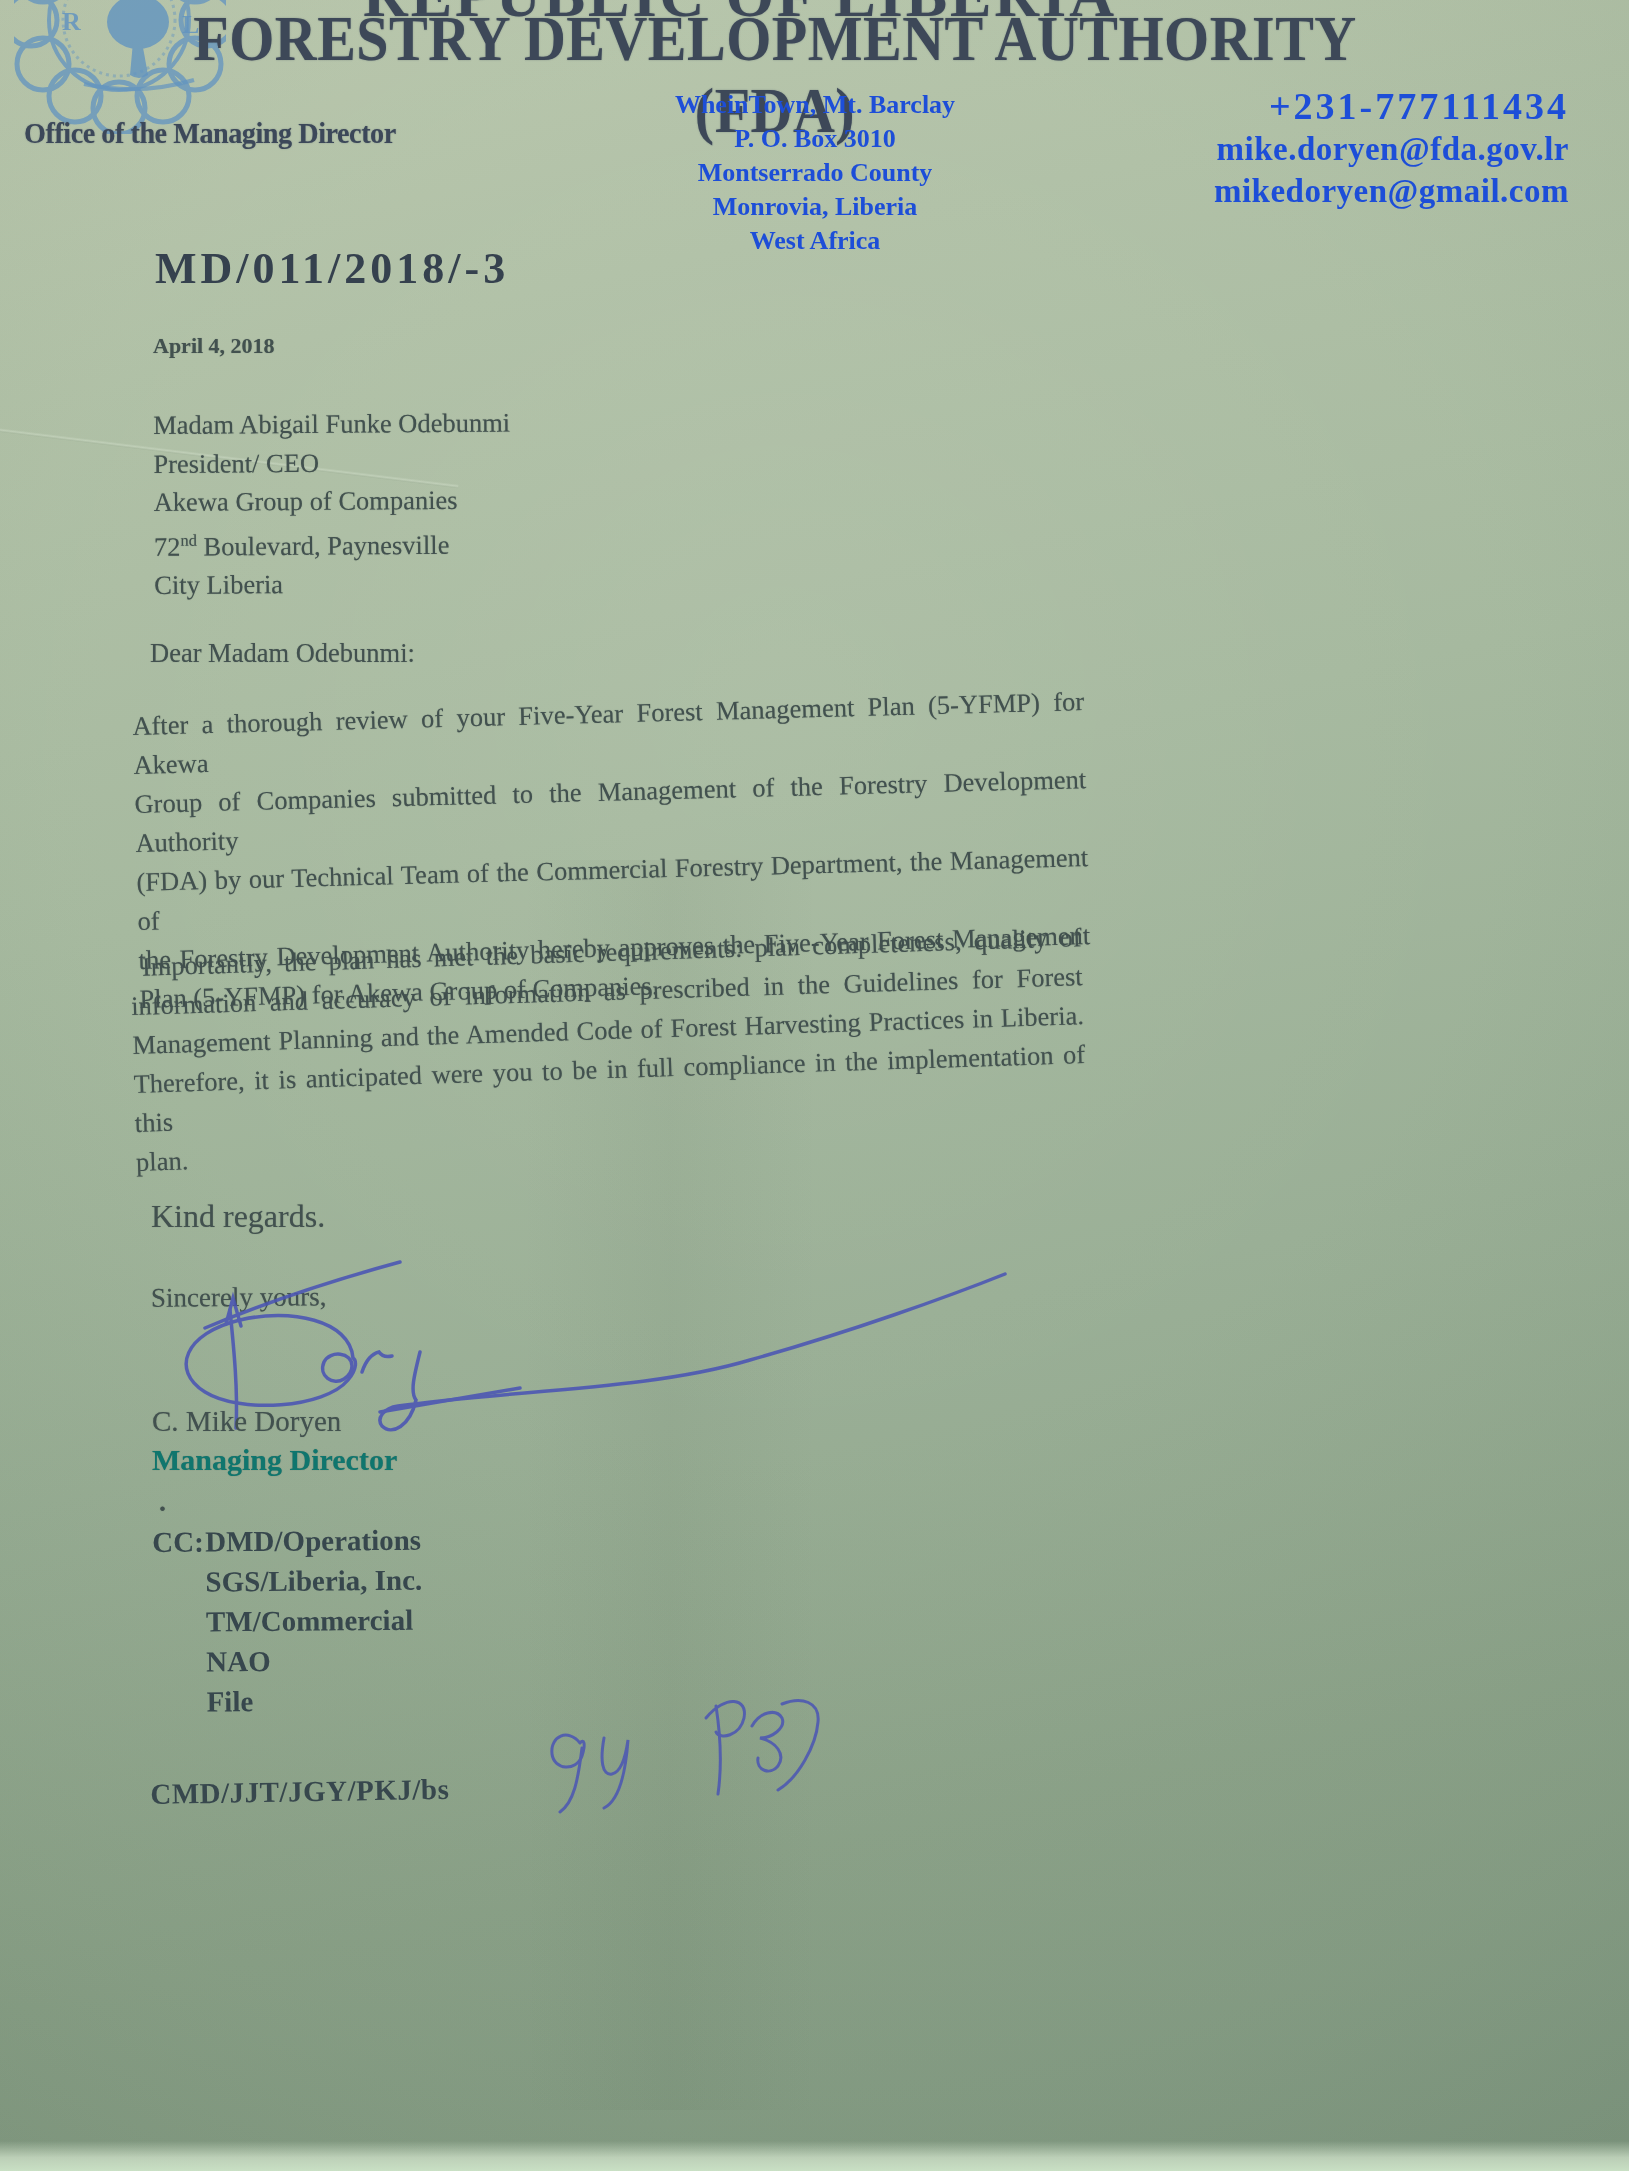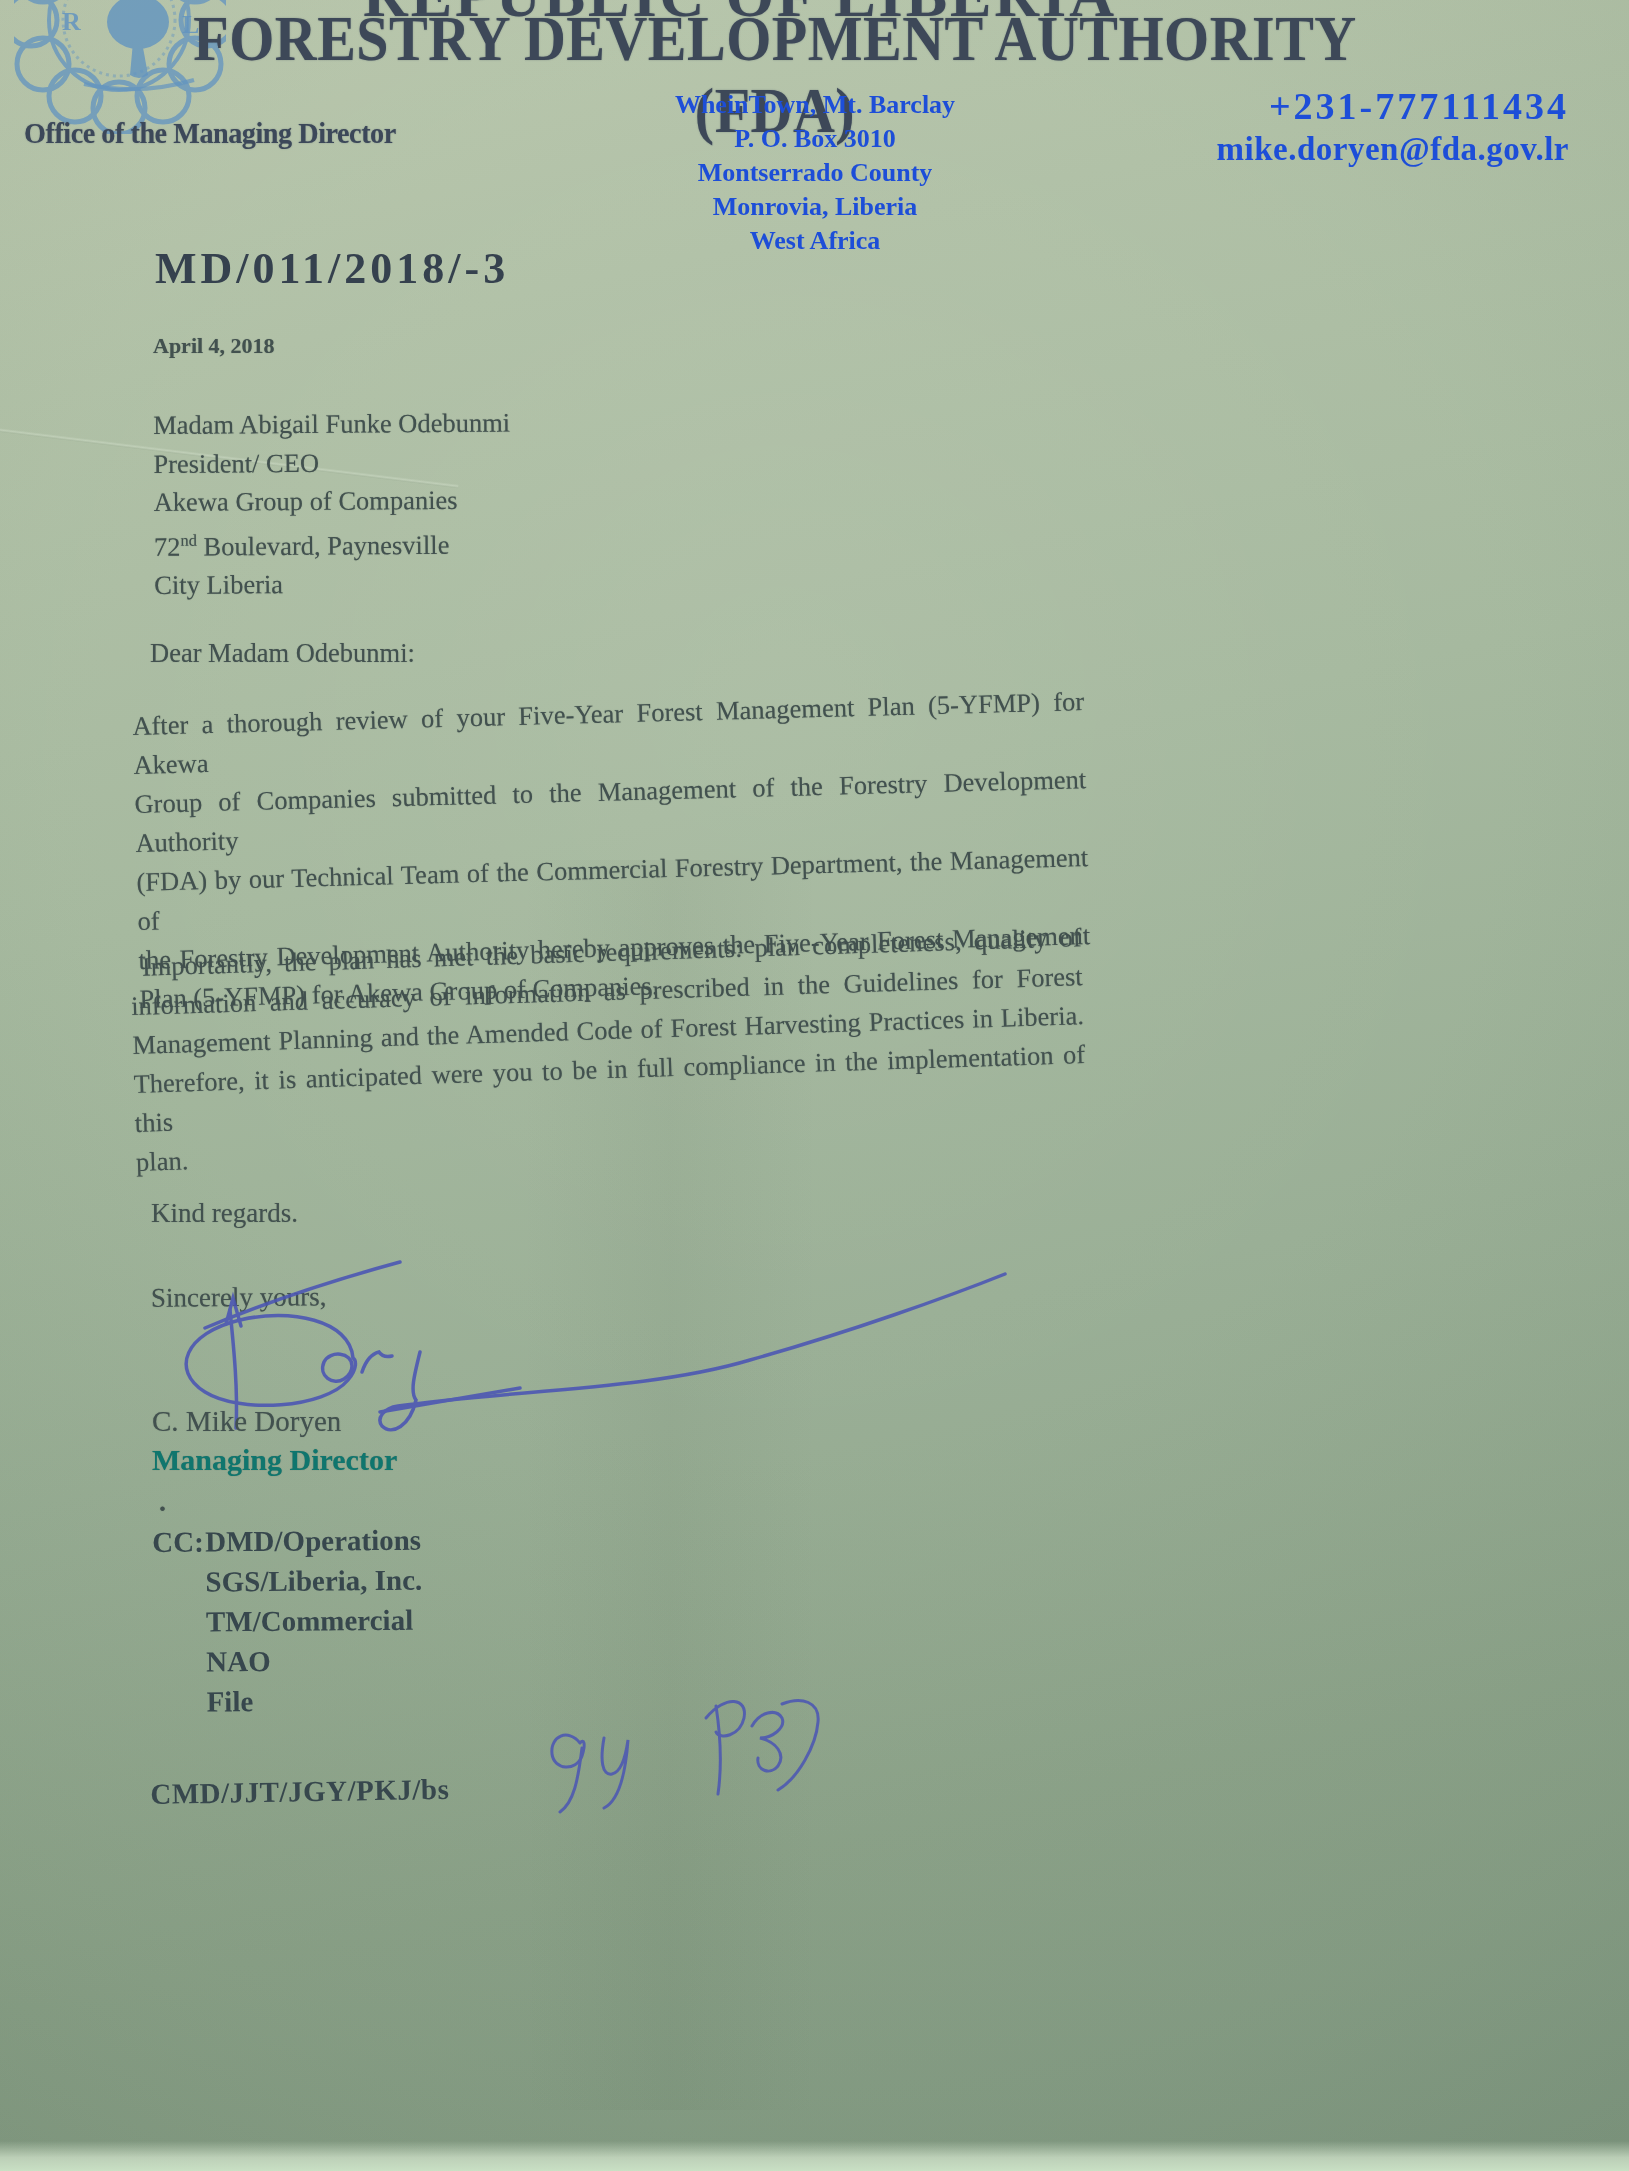--- a/index.html
+++ b/index.html
@@ -33,21 +33,21 @@
   .date{left:153px;top:333px;font-size:22px;}
   .recipient{left:153px;top:406px;font-size:26.5px;line-height:38.5px;transform:rotate(-0.4deg);transform-origin:left top;}
   sup{font-size:0.62em;vertical-align:super;}
   .salutation{left:150px;top:638px;font-size:26.5px;}
   .para{width:952px;font-size:26.5px;line-height:39px;}
   .para1{left:136px;top:707px;transform:rotate(-1.5deg);transform-origin:0 50%;}
   .para2{left:133px;top:948px;transform:rotate(-1.8deg);transform-origin:0 50%;}
   .pline{text-align:justify;text-align-last:justify;}
   .pline.last{text-align-last:auto;}
   .para2 .first{text-indent:12px;}
-  .closing{left:151px;top:1198px;font-size:27px;font-family:Liberation Serif, serif;}
+  .closing{left:151px;top:1198px;font-size:32px;font-family:Liberation Serif, serif;}
   .signoff{left:151px;top:1282px;font-size:27px;transform:rotate(-0.5deg);}
   .signer-name{left:152px;top:1405px;font-size:29px;}
   .signer-title{left:152px;top:1443px;font-size:30px;color:#0f766e;}
   .straydot{left:159px;top:1486px;font-size:28px;}
   .ccblock{left:152px;top:1522px;font-size:29px;line-height:40px;color:#37474d;transform:rotate(-0.5deg);transform-origin:left top;}
   .ccrow{display:flex;align-items:flex-start;}
   .cclabel{width:53px;}
   .cmdline{left:150px;top:1778px;font-size:29px;letter-spacing:0.5px;color:#37474d;transform:rotate(-1deg);transform-origin:left top;}
   .seal{left:14px;top:-88px;width:212px;height:222px;mix-blend-mode:multiply;opacity:0.78;}
   .sigsvg{left:130px;top:1240px;width:900px;height:230px;}
@@ -98,20 +98,21 @@
     <div>WheinTown, Mt. Barclay</div>
     <div>P. O. Box 3010</div>
     <div>Montserrado County</div>
     <div>Monrovia, Liberia</div>
     <div>West Africa</div>
   </div>
 
   <div class="abs contact b">
     <div class="phone">+231-777111434</div>
     <div class="email">mike.doryen@fda.gov.lr</div>
+    <div class="email">mikedoryen@gmail.com</div>
   </div>
 
   <div class="abs refnum b">MD/011/2018/-3</div>
   <div class="abs date b ink">April 4, 2018</div>
 
   <div class="abs recipient ink">
     <div>Madam Abigail Funke Odebunmi</div>
     <div>President/ CEO</div>
     <div>Akewa Group of Companies</div>
     <div><span>72</span><sup>nd</sup><span> Boulevard, Paynesville</span></div>

